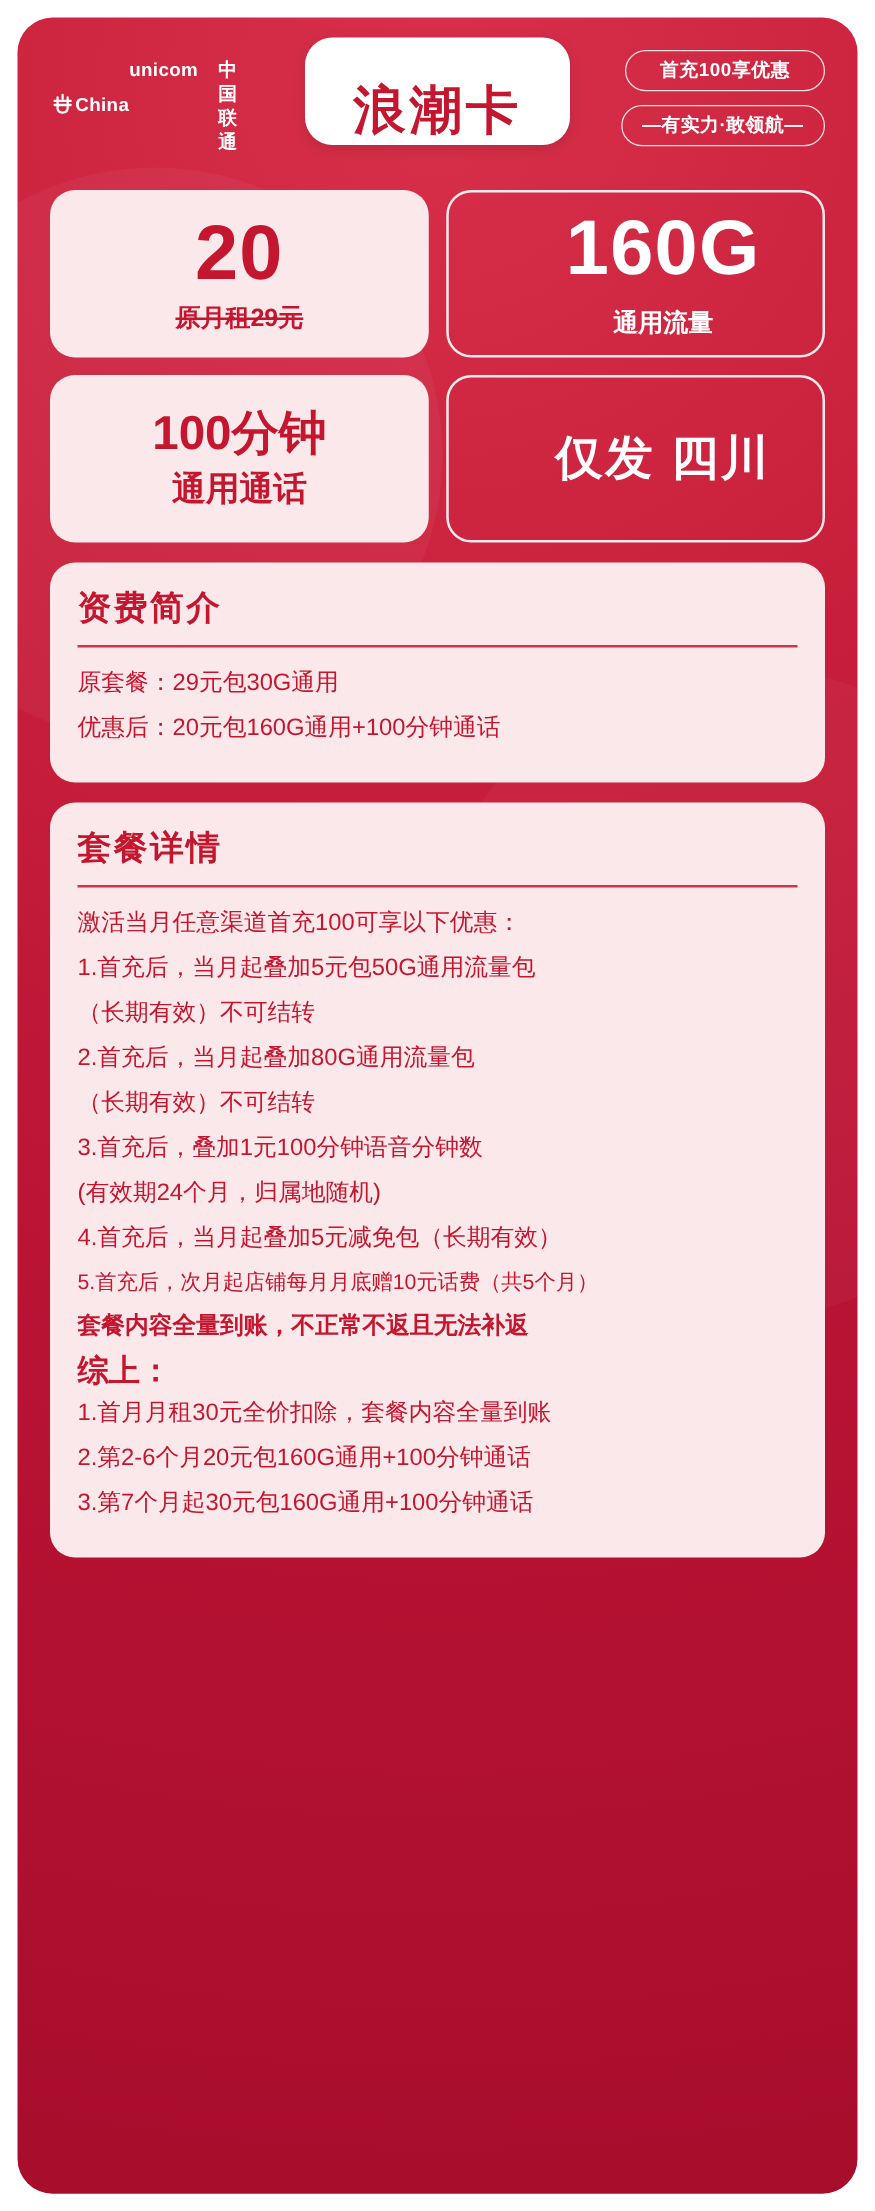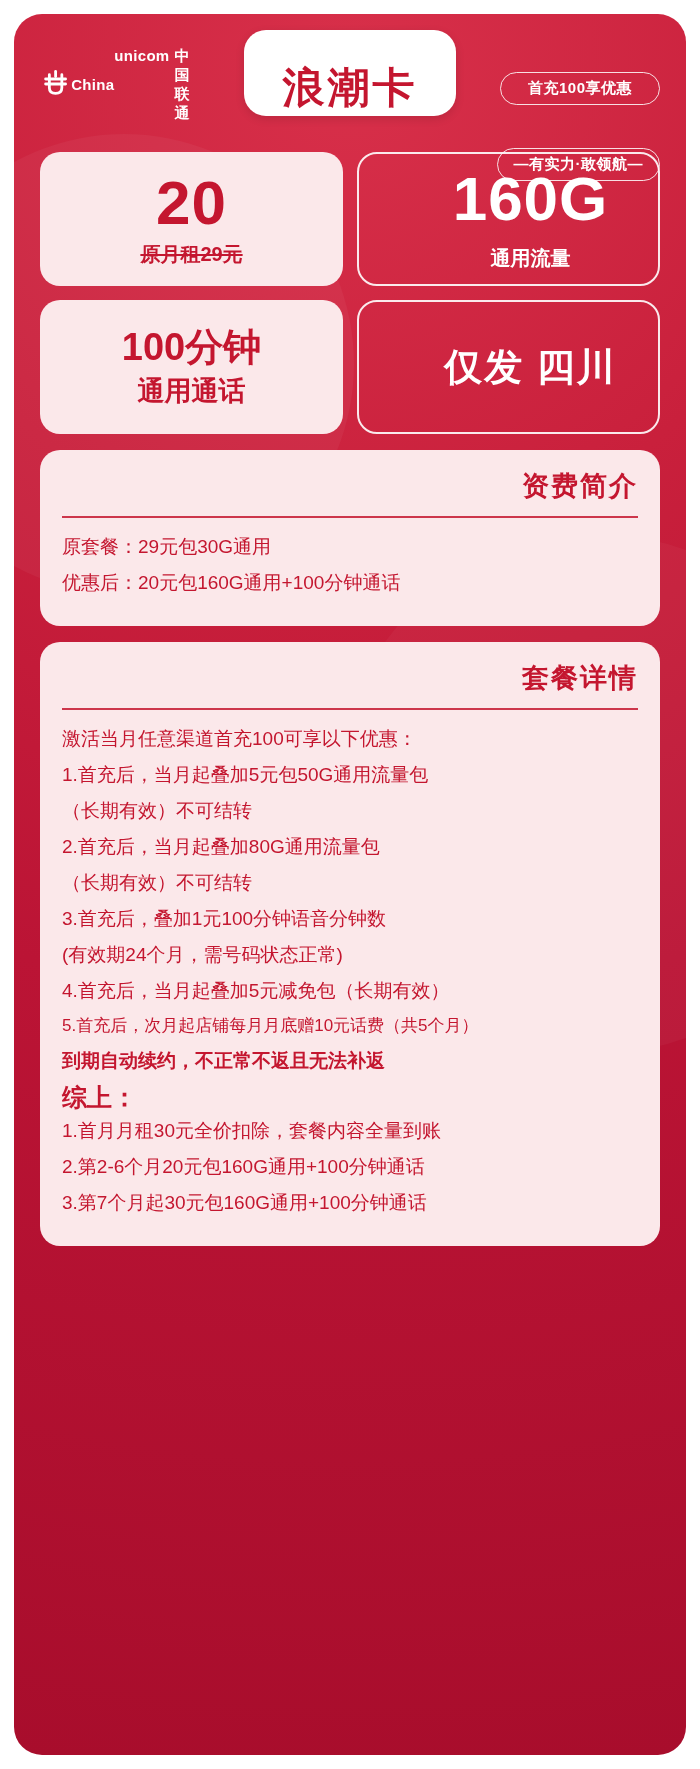--- a/index.html
+++ b/index.html
@@ -75,21 +75,21 @@
     color: #ffffff;
     font-size: 15px;
     line-height: 16px;
     font-weight: bold;
     letter-spacing: .3px;
     text-align: center;
   }
   .brand .logo-row {
     display: flex;
     align-items: baseline;
-    gap: 5px;
+    gap: 16px;
     justify-content: center;
   }
   .brand .logo-cn {
     color: #ffffff;
     font-size: 15px;
     font-weight: bold;
     letter-spacing: .5px;
   }
   .title-pill {
     position: absolute;
@@ -127,21 +127,20 @@
     border: 1.5px solid rgba(255,255,255,.85);
     border-radius: 17px;
     color: #ffffff;
     font-size: 15px;
     font-weight: bold;
     display: flex;
     align-items: center;
     justify-content: center;
     box-sizing: border-box;
     letter-spacing: .5px;
-    margin-top: 32px;
   }
 
   
   .grid {
     display: grid;
     grid-template-columns: 1fr 1fr;
     gap: 14px;
     margin-top: 10px;
   }
   .tile {
@@ -214,21 +213,21 @@
 
   
   .panel {
     background: #fbe8ea;
     border-radius: 20px;
     margin-top: 16px;
     padding: 18px 22px 22px 22px;
     box-sizing: border-box;
   }
   .panel-title {
-    text-align: right;
+    text-align: left;
     color: #c4162f;
     font-size: 27px;
     font-weight: bold;
     letter-spacing: 2px;
     padding-bottom: 12px;
   }
   .panel-rule {
     height: 2px;
     background: #c4162f;
     opacity: .85;
@@ -323,24 +322,24 @@
 
       <div class="panel">
         <div class="panel-title">套餐详情</div>
         <div class="panel-rule"></div>
         <p>激活当月任意渠道首充100可享以下优惠：</p>
         <p>1.首充后，当月起叠加5元包50G通用流量包</p>
         <p>（长期有效）不可结转</p>
         <p>2.首充后，当月起叠加80G通用流量包</p>
         <p>（长期有效）不可结转</p>
         <p>3.首充后，叠加1元100分钟语音分钟数</p>
-        <p>(有效期24个月，需号码状态正常)</p>
+        <p>(有效期24个月，归属地随机)</p>
         <p>4.首充后，当月起叠加5元减免包（长期有效）</p>
         <p class="tiny">5.首充后，次月起店铺每月月底赠10元话费（共5个月）</p>
-        <p class="bold">到期自动续约，不正常不返且无法补返</p>
+        <p class="bold">套餐内容全量到账，不正常不返且无法补返</p>
         <p class="heading">综上：</p>
         <p>1.首月月租30元全价扣除，套餐内容全量到账</p>
         <p>2.第2-6个月20元包160G通用+100分钟通话</p>
         <p>3.第7个月起30元包160G通用+100分钟通话</p>
       </div>
 
 
     </div>
   </div>
 </div>

